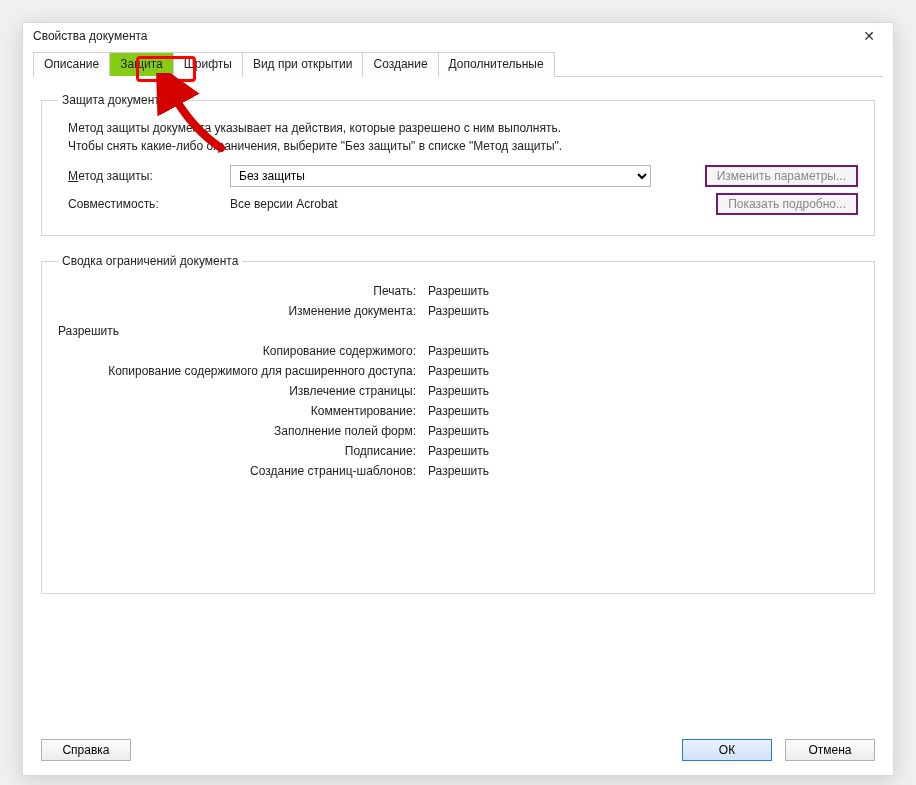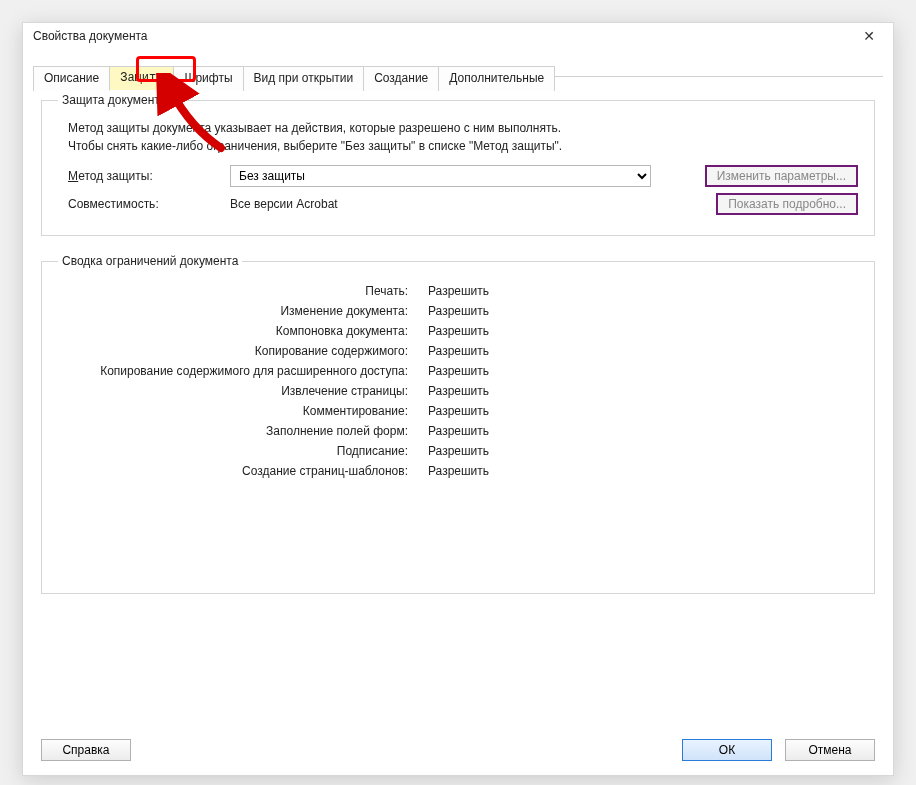--- a/index.html
+++ b/index.html
@@ -42,28 +42,27 @@
   }
   .tab {
     padding: 4px 10px 5px 10px;
     font-size: 12px;
     color: #222;
     background: #fdfdfd;
     border: 1px solid #d0d0d0;
     border-bottom: none;
     margin-right: -1px;
     position: relative;
-    top: 15px;
+    top: 1px;
     cursor: pointer;
   }
   .tab.active {
-    background: #fef9c3;
+    background: #84cc16;
     border-bottom: 1px solid #fff;
     z-index: 2;
-    font-family: Liberation Mono, monospace;
   }
   .highlight-box {
     position: absolute;
     left: 113px;
     top: 33px;
     width: 60px;
     height: 26px;
     border: 3px solid #ff0000;
     border-radius: 4px;
     pointer-events: none;
@@ -123,21 +122,21 @@
   .restrictions {
     margin-top: 4px;
   }
   .rest-row {
     display: flex;
     margin: 6px 0;
   }
   .rest-label {
     width: 370px;
     text-align: right;
-    padding-right: 20px;
+    padding-right: 12px;
     color: #222;
   }
   .rest-value {
     width: 200px;
     text-align: left;
     color: #222;
   }
   .footer {
     position: absolute;
     bottom: 14px;
@@ -229,21 +228,20 @@
       <div class="restrictions">
         <div class="rest-row">
             <div class="rest-label">Печать:</div>
             <div class="rest-value">Разрешить</div>
           </div>
         <div class="rest-row">
             <div class="rest-label">Изменение документа:</div>
             <div class="rest-value">Разрешить</div>
           </div>
         <div class="rest-row">
-            <div class="rest-label">Компоновка документа:</div>
             <div class="rest-value">Разрешить</div>
           </div>
         <div class="rest-row">
             <div class="rest-label">Копирование содержимого:</div>
             <div class="rest-value">Разрешить</div>
           </div>
         <div class="rest-row">
             <div class="rest-label">Копирование содержимого для расширенного доступа:</div>
             <div class="rest-value">Разрешить</div>
           </div>

